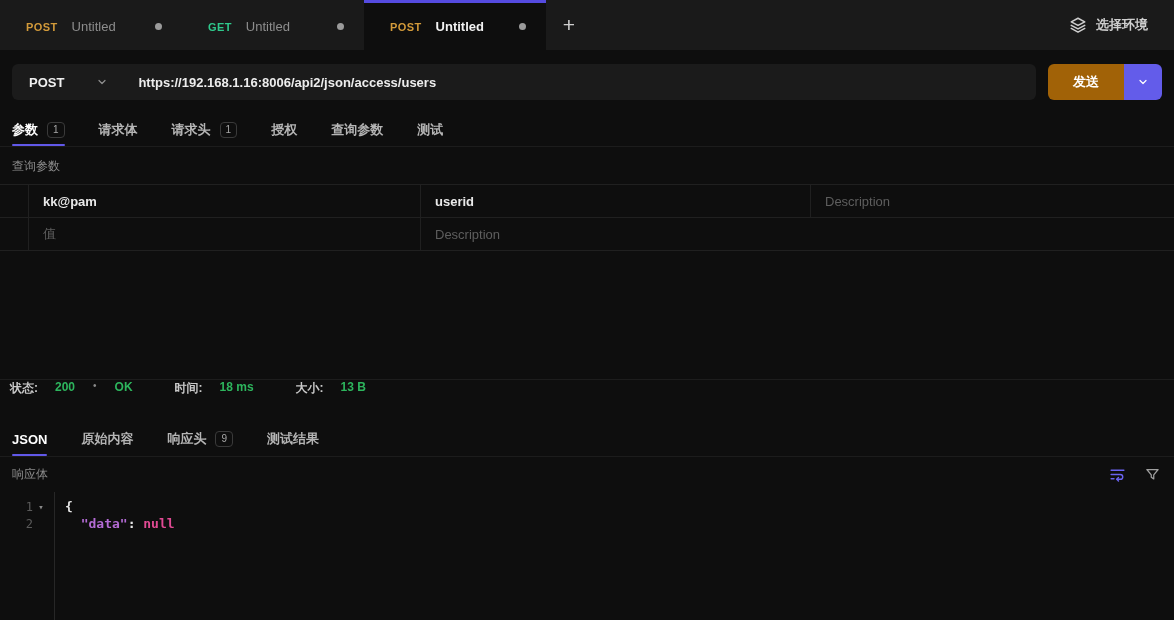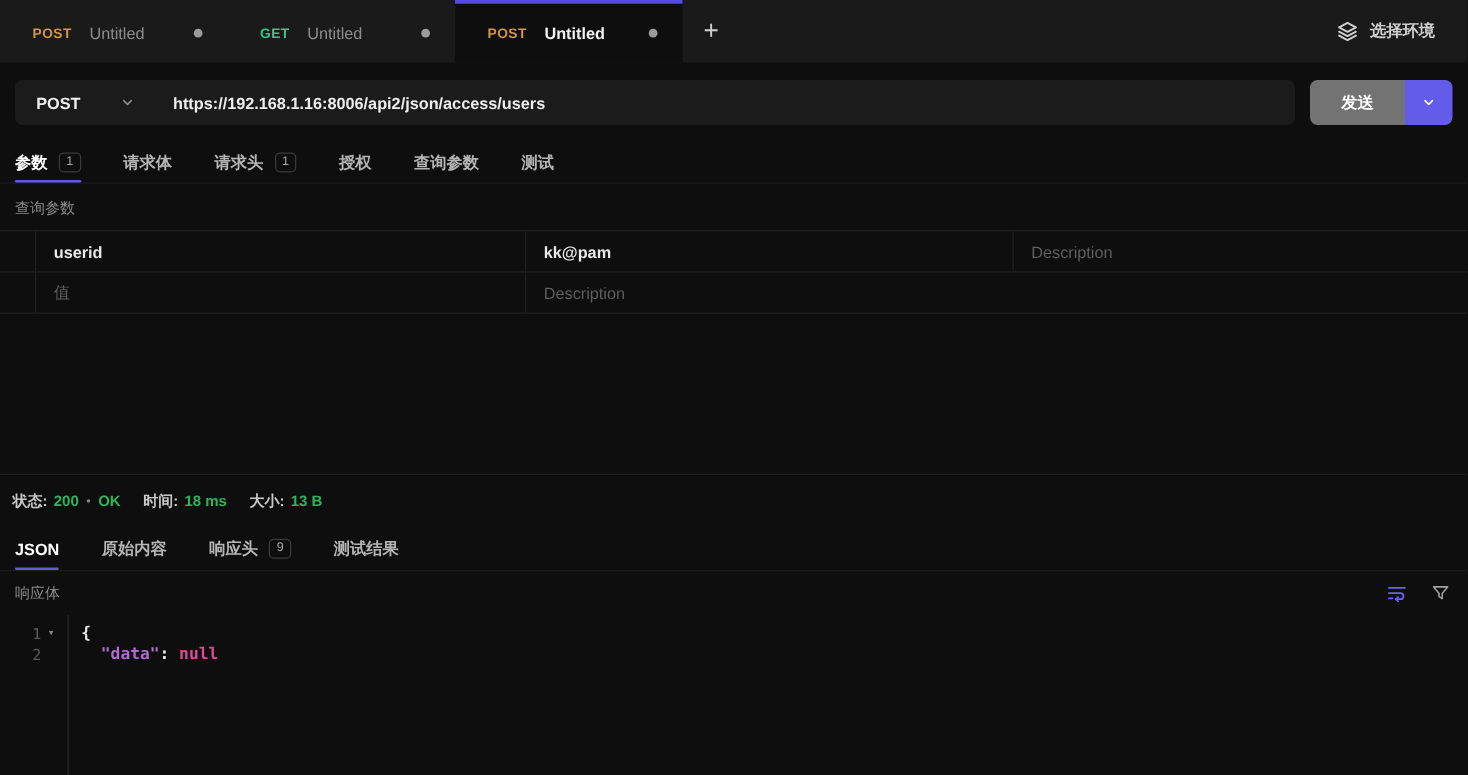--- a/index.html
+++ b/index.html
@@ -28,21 +28,21 @@
          color:#cfcfcf; font-size:13px; font-weight:600; }
 
   
   .request-row { display:flex; gap:12px; padding:14px 12px; flex:none; }
   .url-box { flex:1; height:36px; background:#1b1b1b; border-radius:6px;
              display:flex; align-items:center; }
   .url-method { font-size:13px; font-weight:700; color:#f0f0f0; padding-left:17px; }
   .url-chevron { margin-left:32px; color:#8f8f8f; display:flex; }
   .url-text { margin-left:30px; font-size:13px; font-weight:700; color:#ededed; }
   .send-group { display:flex; flex:none; }
-  .send-main { width:76px; height:36px; background:#737373; color:#fff; font-size:13px;
+  .send-main { width:76px; height:36px; background:#a16207; color:#fff; font-size:13px;
                font-weight:700; border:none; border-radius:6px 0 0 6px;
                font-family:"Liberation Sans",sans-serif; cursor:pointer; }
   .send-arrow { width:38px; height:36px; background:#635cea; border-radius:0 6px 6px 0;
                 display:flex; align-items:center; justify-content:center; color:#fff; cursor:pointer; }
 
   
   .tabs-row { display:flex; align-items:stretch; gap:34px; padding:0 12px; height:33px;
               border-bottom:1px solid #1c1c1c; flex:none; }
   .tabs-row.resp { height:35px; }
   .tab-item { position:relative; display:flex; align-items:center; font-size:13px;
@@ -61,22 +61,22 @@
                border-bottom:1px solid #202020; }
   .cell { display:flex; align-items:center; padding-left:14px; font-size:13px; overflow:hidden; }
   .cell + .cell { border-left:1px solid #202020; }
   .cell.filled { color:#e9e9e9; font-weight:700; }
   .cell.placeholder { color:#5e5e5e; }
 
   .grow { flex:1; }
 
   
   .resp-divider { border-top:1px solid #1d1d1d; flex:none; }
-  .status-row { height:42px; display:flex; align-items:center; padding:0 10px;
-                font-size:12px; flex:none; }
+  .status-row { height:42px; display:flex; align-items:flex-start; padding:0 10px;
+                font-size:12px; flex:none;gap:12px; }
   .status-label { color:#c9c9c9; font-weight:700; margin-right:5px; }
   .green { color:#2db55d; font-weight:700; }
   .bullet { color:#8a8a8a; margin:0 6px; font-size:10px; }
   .gap { width:18px; flex:none; }
 
   
   .body-row { height:35px; display:flex; align-items:center; padding:0 14px 0 12px; flex:none; }
   .body-label { font-size:12px; color:#8b8b8b; }
   .body-icons { margin-left:auto; display:flex; gap:19px; align-items:center; }
   .icon-btn { display:flex; align-items:center; cursor:pointer; }
@@ -172,22 +172,22 @@
   <div class="tab-item">
     <span>测试</span>
   </div>
 </nav>
 
 <div class="section-label">查询参数</div>
 
 <div class="param-table">
   <div class="param-row">
     <div class="cell"></div>
+    <div class="cell filled">kk@pam</div>
     <div class="cell filled">userid</div>
-    <div class="cell filled">kk@pam</div>
     <div class="cell placeholder">Description</div>
   </div>
   <div class="param-row">
     <div class="cell"></div>
     <div class="cell placeholder">值</div>
     <div class="cell placeholder">Description</div>
   </div>
 </div>
 
 <div class="grow"></div>

